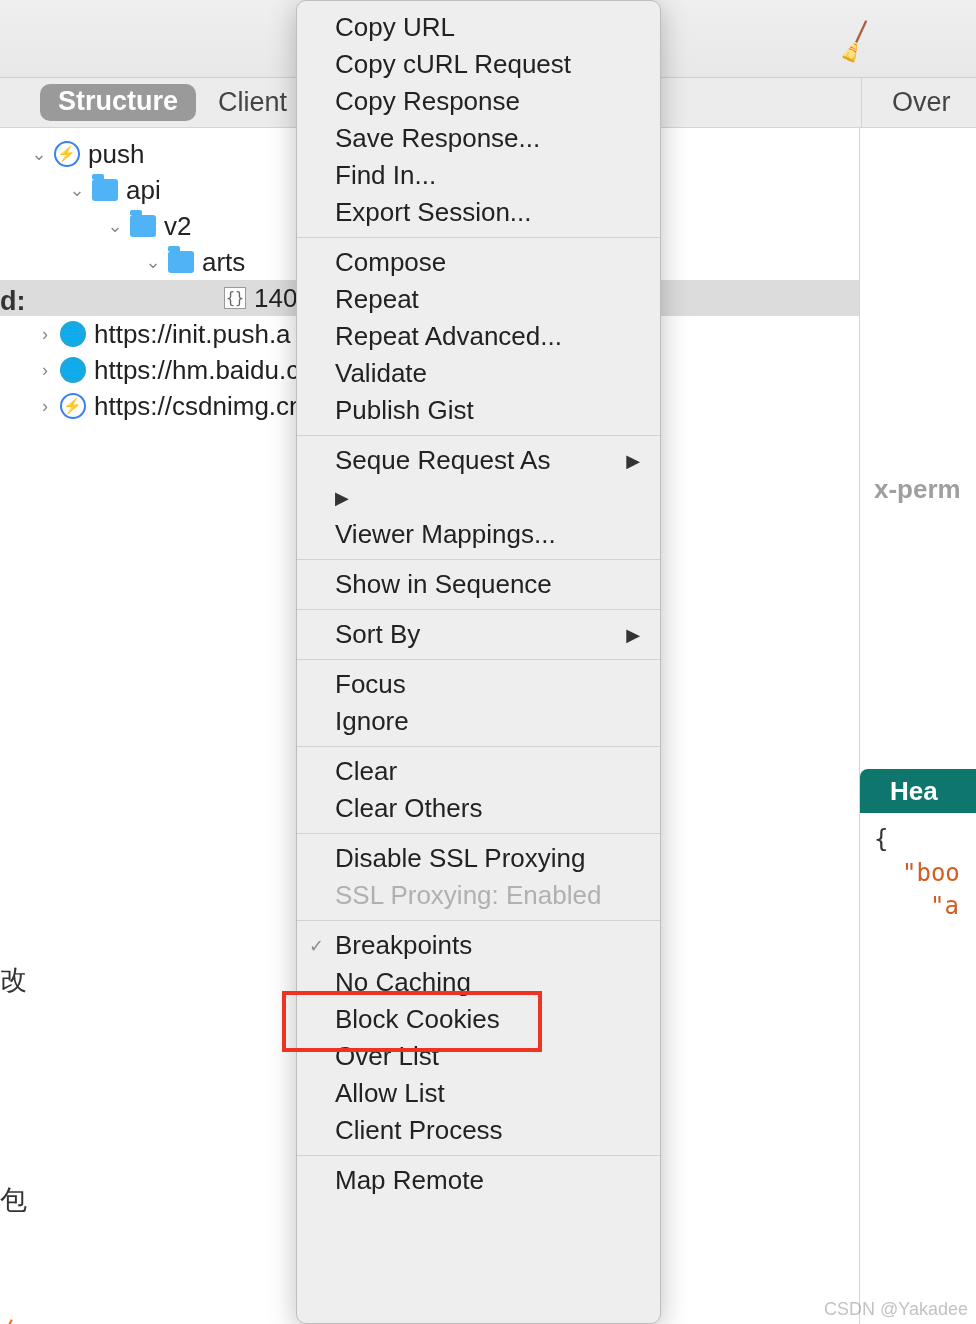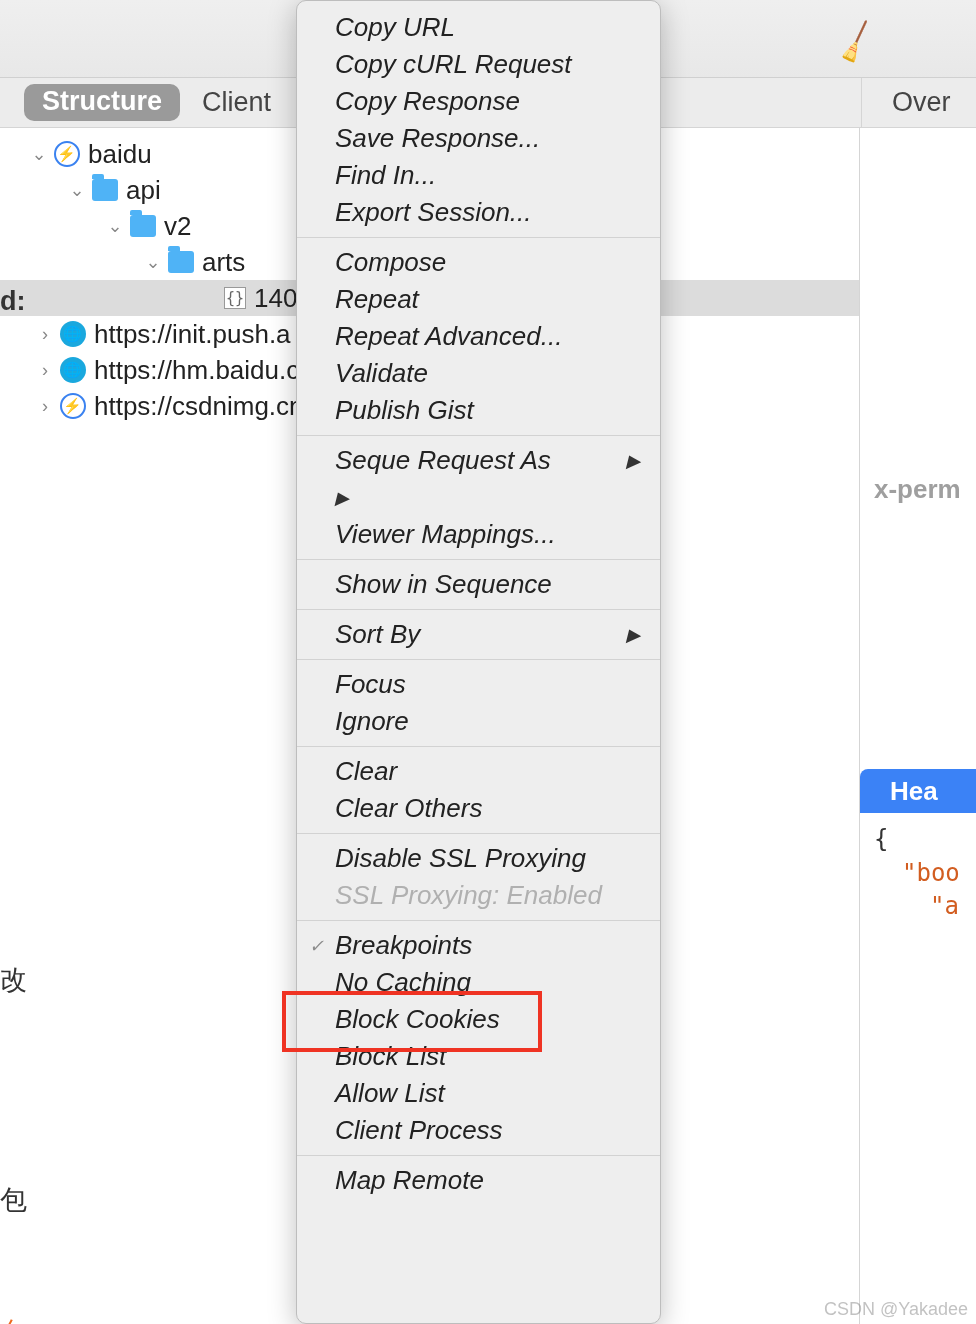--- a/index.html
+++ b/index.html
@@ -26,21 +26,21 @@
     font-size: 32px;
     transform: rotate(-20deg);
     color: #e7a21a;
   }
   .tabs-row {
     height: 50px;
     background: #ececec;
     border-bottom: 1px solid #d5d5d5;
     display: flex;
     align-items: center;
-    padding-left: 24px;
+    padding-left: 40px;
     gap: 22px;
     font-size: 27px;
     color: #444;
   }
   .tab-pill {
     background: #9a9a9a;
     color: #fff;
     border-radius: 10px;
     padding: 2px 18px 4px 18px;
     font-weight: 600;
@@ -78,21 +78,21 @@
     line-height: 1.4;
   }
   .right-label {
     color: #9f9f9f;
     font-size: 26px;
     padding: 10px 0 0 14px;
   }
   .header-tab-row {
     margin-top: 264px;
     height: 44px;
-    background: #3b82f6;
+    background: #0f766e;
     color: #fff;
     display: flex;
     align-items: center;
     padding-left: 30px;
     font-size: 26px;
     font-weight: 600;
     border-top-left-radius: 8px;
   }
   .json-k { color: #d25d20; }
   .tree {
@@ -176,21 +176,20 @@
     left: 296px;
     top: 0;
     width: 365px;
     background: #eeeeee;
     border: 1px solid #bdbdbd;
     border-radius: 10px;
     padding: 8px 0 0 0;
     box-shadow: 0 6px 28px rgba(0,0,0,0.25);
     height: 1324px;
     overflow: hidden;
-    font-style: italic;
   }
   .ctx-item {
     font-size: 26px;
     color: #222;
     padding: 4px 20px 4px 38px;
     display: flex;
     align-items: center;
     justify-content: space-between;
     height: 37px;
     white-space: nowrap;
@@ -250,21 +249,21 @@
 </div>
 
 <div class="main-cols">
 
   <div class="left-col">
     <div class="tree">
 
       <div class="tree-row indent-0">
         <span class="chev">⌄</span>
         <span class="icon-badge icon-lightning">⚡</span>
-        <span>baidu</span>
+        <span>push</span>
       </div>
 
       <div class="tree-row indent-1">
         <span class="chev">⌄</span>
         <span class="icon-folder"></span>
         <span>api</span>
       </div>
 
       <div class="tree-row indent-2">
         <span class="chev">⌄</span>
@@ -409,21 +408,21 @@
       <span class="check">✓</span>
       <span>Breakpoints</span>
     </div>
   <div class="ctx-item">
       <span>No Caching</span>
     </div>
   <div class="ctx-item">
       <span>Block Cookies</span>
     </div>
   <div class="ctx-item">
-      <span>Block List</span>
+      <span>Over List</span>
     </div>
   <div class="ctx-item">
       <span>Allow List</span>
     </div>
   <div class="ctx-item">
       <span>Client Process</span>
     </div>
   <div class="ctx-sep"></div>
   <div class="ctx-item">
       <span>Map Remote</span>

